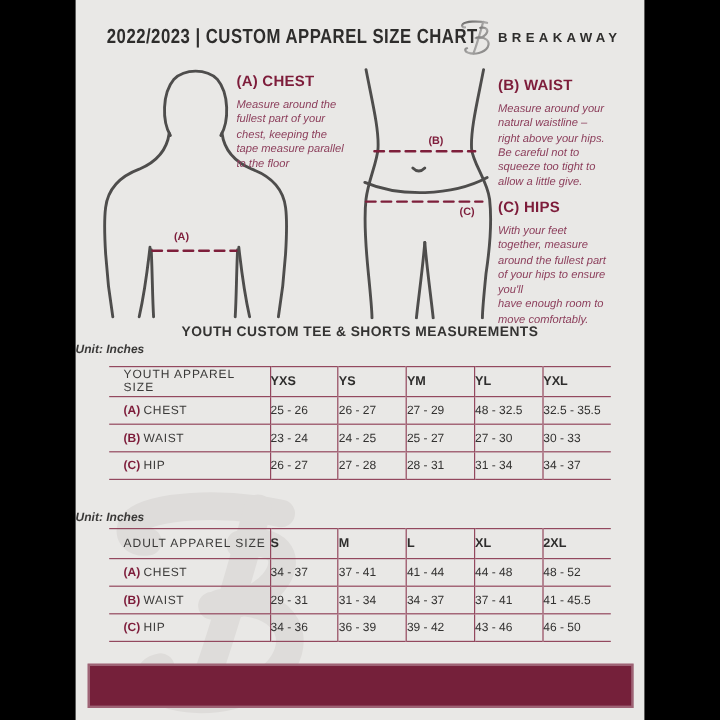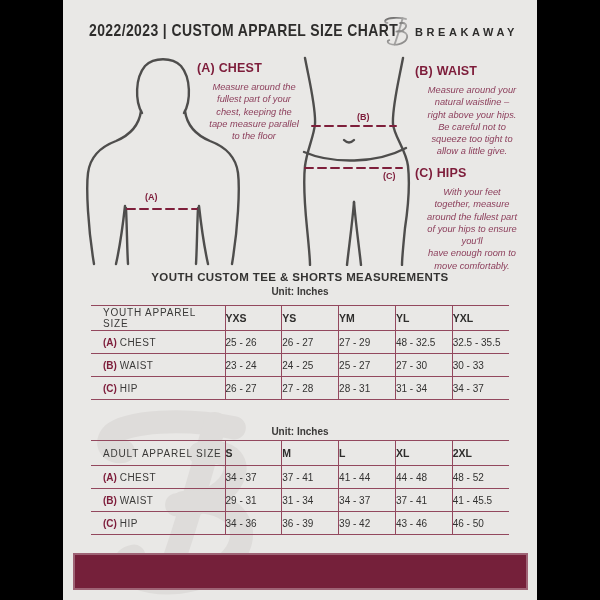--- a/index.html
+++ b/index.html
@@ -16,27 +16,27 @@
          letter-spacing:3.6px;color:#2e2d2c;white-space:nowrap;}
 
   
   .fig{position:absolute;}
   .fig path,.fig line{fill:none;stroke:#4e4d4c;stroke-width:2.4;stroke-linecap:round;}
   .fig .dash{stroke:#7e1f3b;stroke-width:2;stroke-dasharray:8 5;}
   .marker{position:absolute;font-size:9px;font-weight:bold;color:#7d1c3a;}
 
   .guide{position:absolute;width:114px;}
   .guide h3{margin:0 0 6px 0;font-size:12.5px;font-weight:bold;color:#7d1c3a;letter-spacing:.2px;}
-  .guide p{margin:0;font-size:9.3px;font-style:italic;color:#8c3e5b;line-height:1.32;white-space:pre-line;text-align:center;}
+  .guide p{margin:0;font-size:9.3px;font-style:italic;color:#8c3e5b;line-height:1.32;white-space:pre-line;}
 
   
   .sec-title{position:absolute;left:0;width:100%;text-align:center;font-size:11.5px;
              font-weight:bold;color:#343332;letter-spacing:.4px;}
-  .sec-unit{position:absolute;left:0;width:100%;text-align:center;font-size:10px;
-            font-weight:bold;color:#3a3938;}
+  .sec-unit{position:absolute;left:0;width:100%;text-align:left;font-size:10px;
+            font-style:italic;font-weight:bold;color:#3a3938;}
   table.size{position:absolute;left:28px;width:418px;border-collapse:collapse;
              table-layout:fixed;z-index:1;}
   table.size col.c0{width:134px;}
   table.size tr{border-top:1.5px solid #93485e;border-bottom:1.5px solid #93485e;}
   table.size td{border:0;padding:0;height:22px;text-align:left;font-size:10px;color:#333231;}
   table.size td + td{border-left:1.5px solid #93485e;}
   table.size tr.head td{height:24px;font-weight:bold;font-size:10.5px;color:#2e2d2c;}
   table.size td.rowlab{text-align:left;padding-left:12px;}
   table.size tr.head td.rowlab{font-weight:normal;font-size:10px;letter-spacing:.8px;color:#3a3938;}
   .pfx{color:#7d1c3a;font-weight:bold;}

